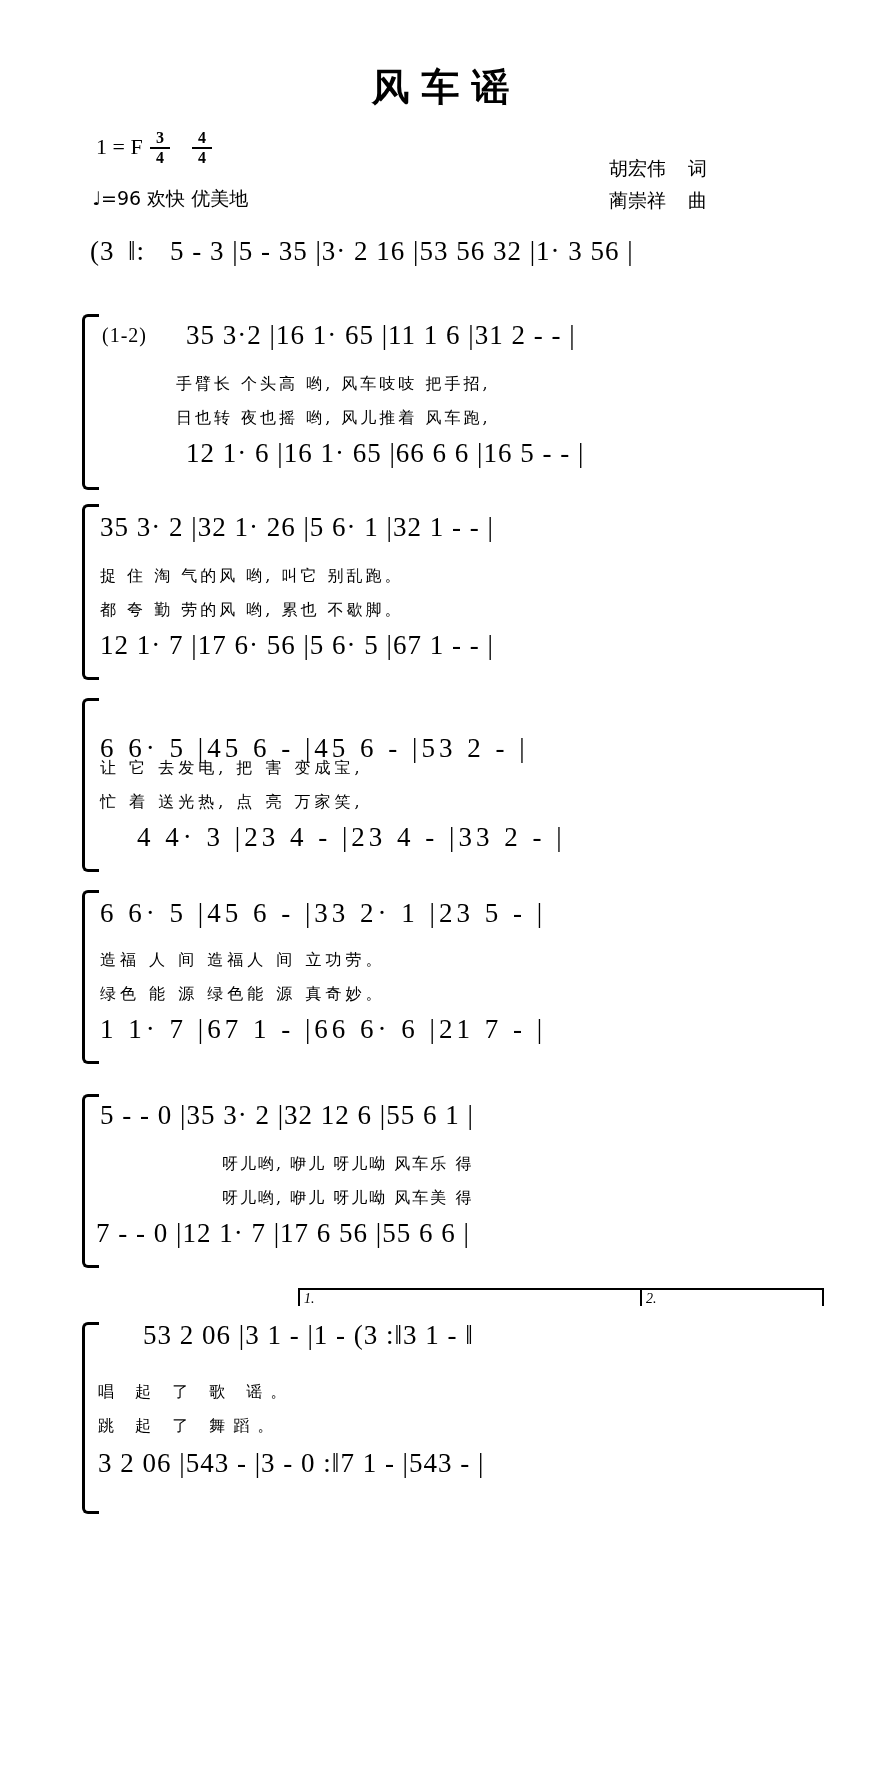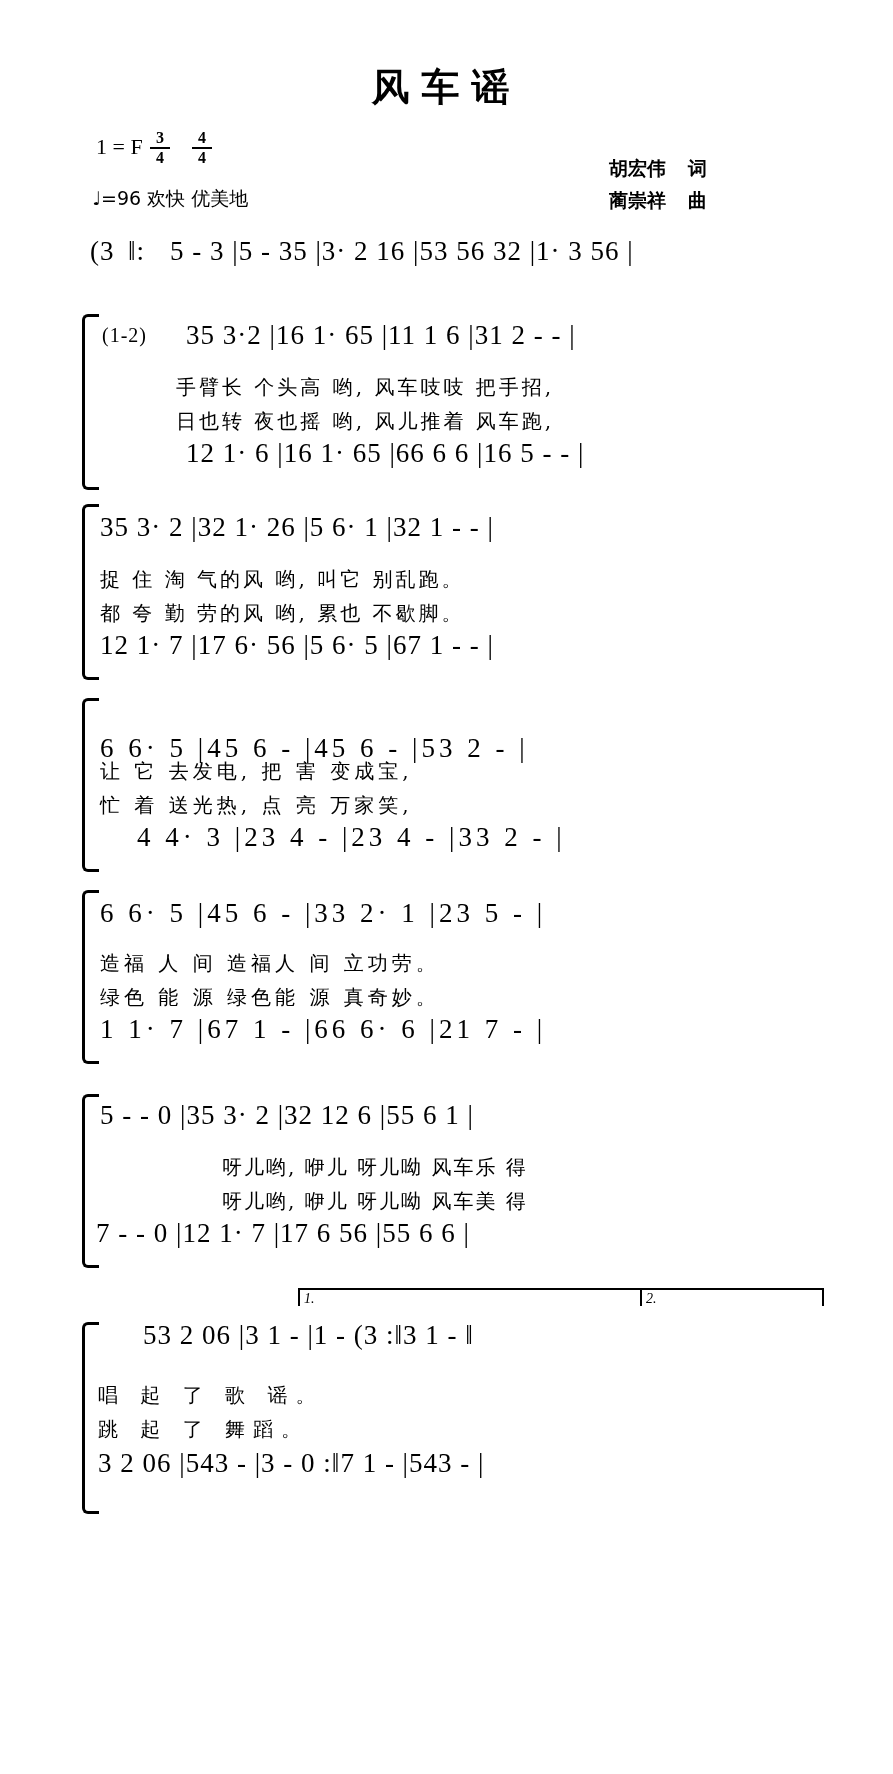--- a/index.html
+++ b/index.html
@@ -66,41 +66,40 @@
   }
   .credits {
     position: absolute;
     right: 186px;
     top: 152px;
     font-size: 19px;
     line-height: 32px;
     text-align: left;
     font-family: "DejaVu Serif", serif;
     white-space: nowrap;
-    font-weight: bold;
   }
   .credits div span.role { margin-left: 22px; }
 
   
   .row {
     position: absolute;
     left: 0;
     width: 893px;
   }
   .notes {
     position: absolute;
     font-size: 27px;
     letter-spacing: 1px;
     white-space: nowrap;
     font-family: "Liberation Serif", serif;
     font-weight: 500;
   }
   .lyric {
     position: absolute;
-    font-size: 20px;
+    font-size: 16px;
     white-space: nowrap;
     font-family: "DejaVu Serif", serif;
   }
   
   .sysbracket {
     position: absolute;
     width: 14px;
     border-left: 3px solid #000;
     border-top: 3px solid #000;
     border-bottom: 3px solid #000;

